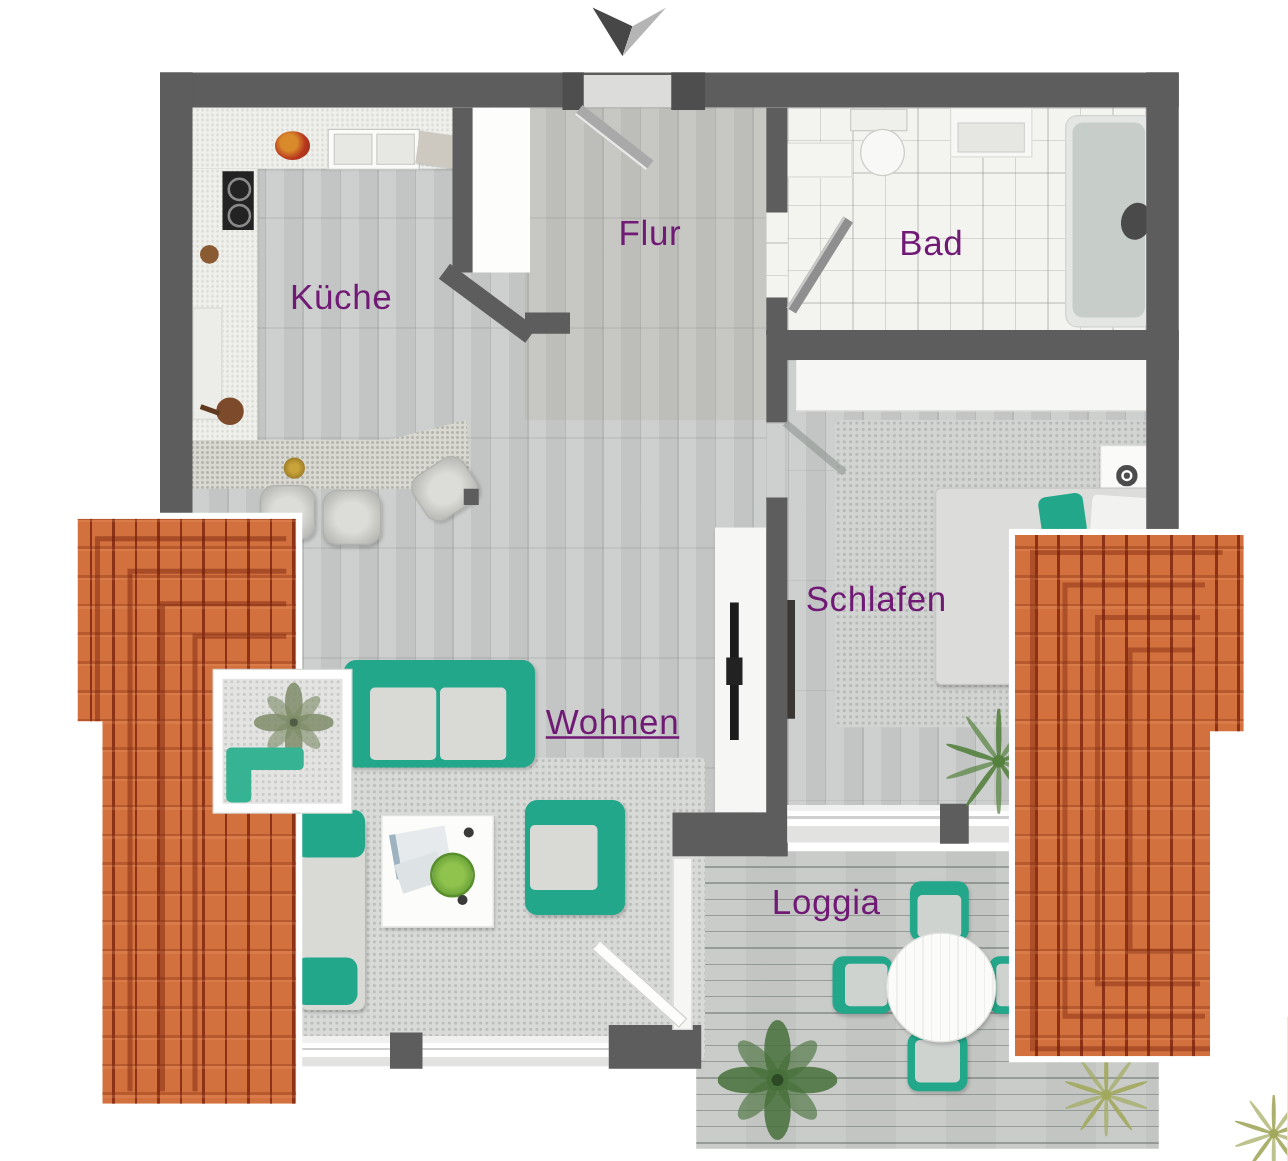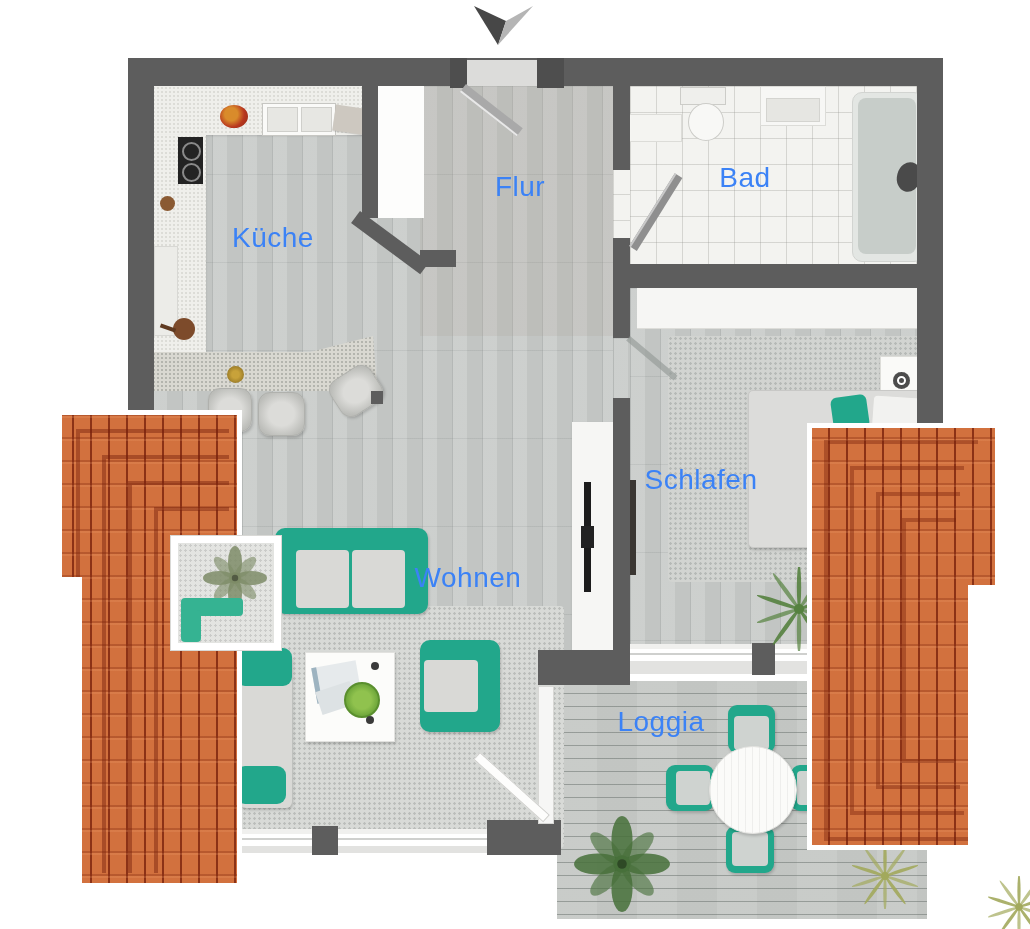--- a/index.html
+++ b/index.html
@@ -25,21 +25,21 @@
   .wall{background:#5d5d5d;}
   .wall-dark{background:#4e4e4e;}
   .win{background-image:linear-gradient(180deg,#f0f0ee 0 5px,#ffffff 5px 9px,#cfd0ce 9px 11px,#ffffff 11px 17px,#e2e2e0 17px 100%);background-color:#fff;}
   .counter{background-color:#efefeb;background-image:radial-gradient(rgba(120,120,112,.16) 1px, transparent 1.2px);background-size:4px 4px;box-shadow:0 1px 2px rgba(0,0,0,.12);}
   .granite{background-color:#d9d8d1;background-image:radial-gradient(rgba(95,98,92,.3) 1px, transparent 1.3px);background-size:4px 4px;}
 
   
   .teal{background:#22a78b;}
   .cushion{background:#d9d9d6;border-radius:4px;}
   .soft{box-shadow:1px 2px 3px rgba(0,0,0,.18);}
-  .roomlabel{font-size:28px;color:#3b82f6;transform:translate(-50%,-50%);white-space:nowrap;letter-spacing:.5px;z-index:5;}
+  .roomlabel{font-size:28px;color:#701a75;transform:translate(-50%,-50%);white-space:nowrap;letter-spacing:.5px;z-index:5;}
 
   
   .roof-tex{background-color:#d2713e;background-image:
     repeating-linear-gradient(180deg, rgba(140,50,20,.38) 0 2px, rgba(240,160,110,.22) 2px 4px, transparent 4px 23px),
     repeating-linear-gradient(90deg, rgba(122,34,12,.8) 0 2px, transparent 2px 18px);}
   .ridgeL{border-top:4px solid rgba(118,32,10,.45);border-left:4px solid rgba(118,32,10,.45);}
   .ridgeC{border-top:4px solid rgba(118,32,10,.4);border-left:4px solid rgba(118,32,10,.4);border-bottom:4px solid rgba(118,32,10,.4);}
 </style>
 </head>
 <body>
@@ -208,23 +208,23 @@
     </svg>
   <svg class="abs" style="left:852px;top:843px;color:#a2a95c;z-index:3" width="66" height="66" viewBox="0 0 100 100">
       <use href="#grassplant"></use>
     </svg>
   <svg class="abs" style="left:988px;top:876px;color:#a2a95c;z-index:3" width="62" height="62" viewBox="0 0 100 100">
       <use href="#grassplant"></use>
     </svg>
 
   <div class="abs roomlabel" style="left:273px;top:238px;">Küche</div>
   <div class="abs roomlabel" style="left:520px;top:187px;">Flur</div>
-  <div class="abs roomlabel" style="left:745px;top:178px;">Bad</div>
+  <div class="abs roomlabel" style="left:745px;top:195px;">Bad</div>
   <div class="abs roomlabel" style="left:701px;top:480px;">Schlafen</div>
-  <div class="abs roomlabel" style="left:468px;top:578px;">Wohnen</div>
+  <div class="abs roomlabel" style="left:490px;top:578px;text-decoration:underline;">Wohnen</div>
   <div class="abs roomlabel" style="left:661px;top:722px;">Loggia</div>
 
   <div class="abs" style="left:0;top:0;width:1030px;height:929px;background:#fff;clip-path:polygon(57px 410px,242px 410px,242px 888px,77px 888px,77px 582px,57px 582px);z-index:6"></div>
   <div class="abs roof-tex" style="left:0;top:0;width:1030px;height:929px;clip-path:polygon(62px 415px,237px 415px,237px 883px,82px 883px,82px 577px,62px 577px);z-index:6">
     <div class="abs ridgeL" style="left:76px;top:429px;width:149px;height:440px;"></div>
     <div class="abs ridgeL" style="left:102px;top:455px;width:123px;height:414px;"></div>
     <div class="abs ridgeL" style="left:128px;top:481px;width:97px;height:388px;"></div>
     <div class="abs ridgeL" style="left:154px;top:507px;width:71px;height:362px;"></div>
   </div>
 

